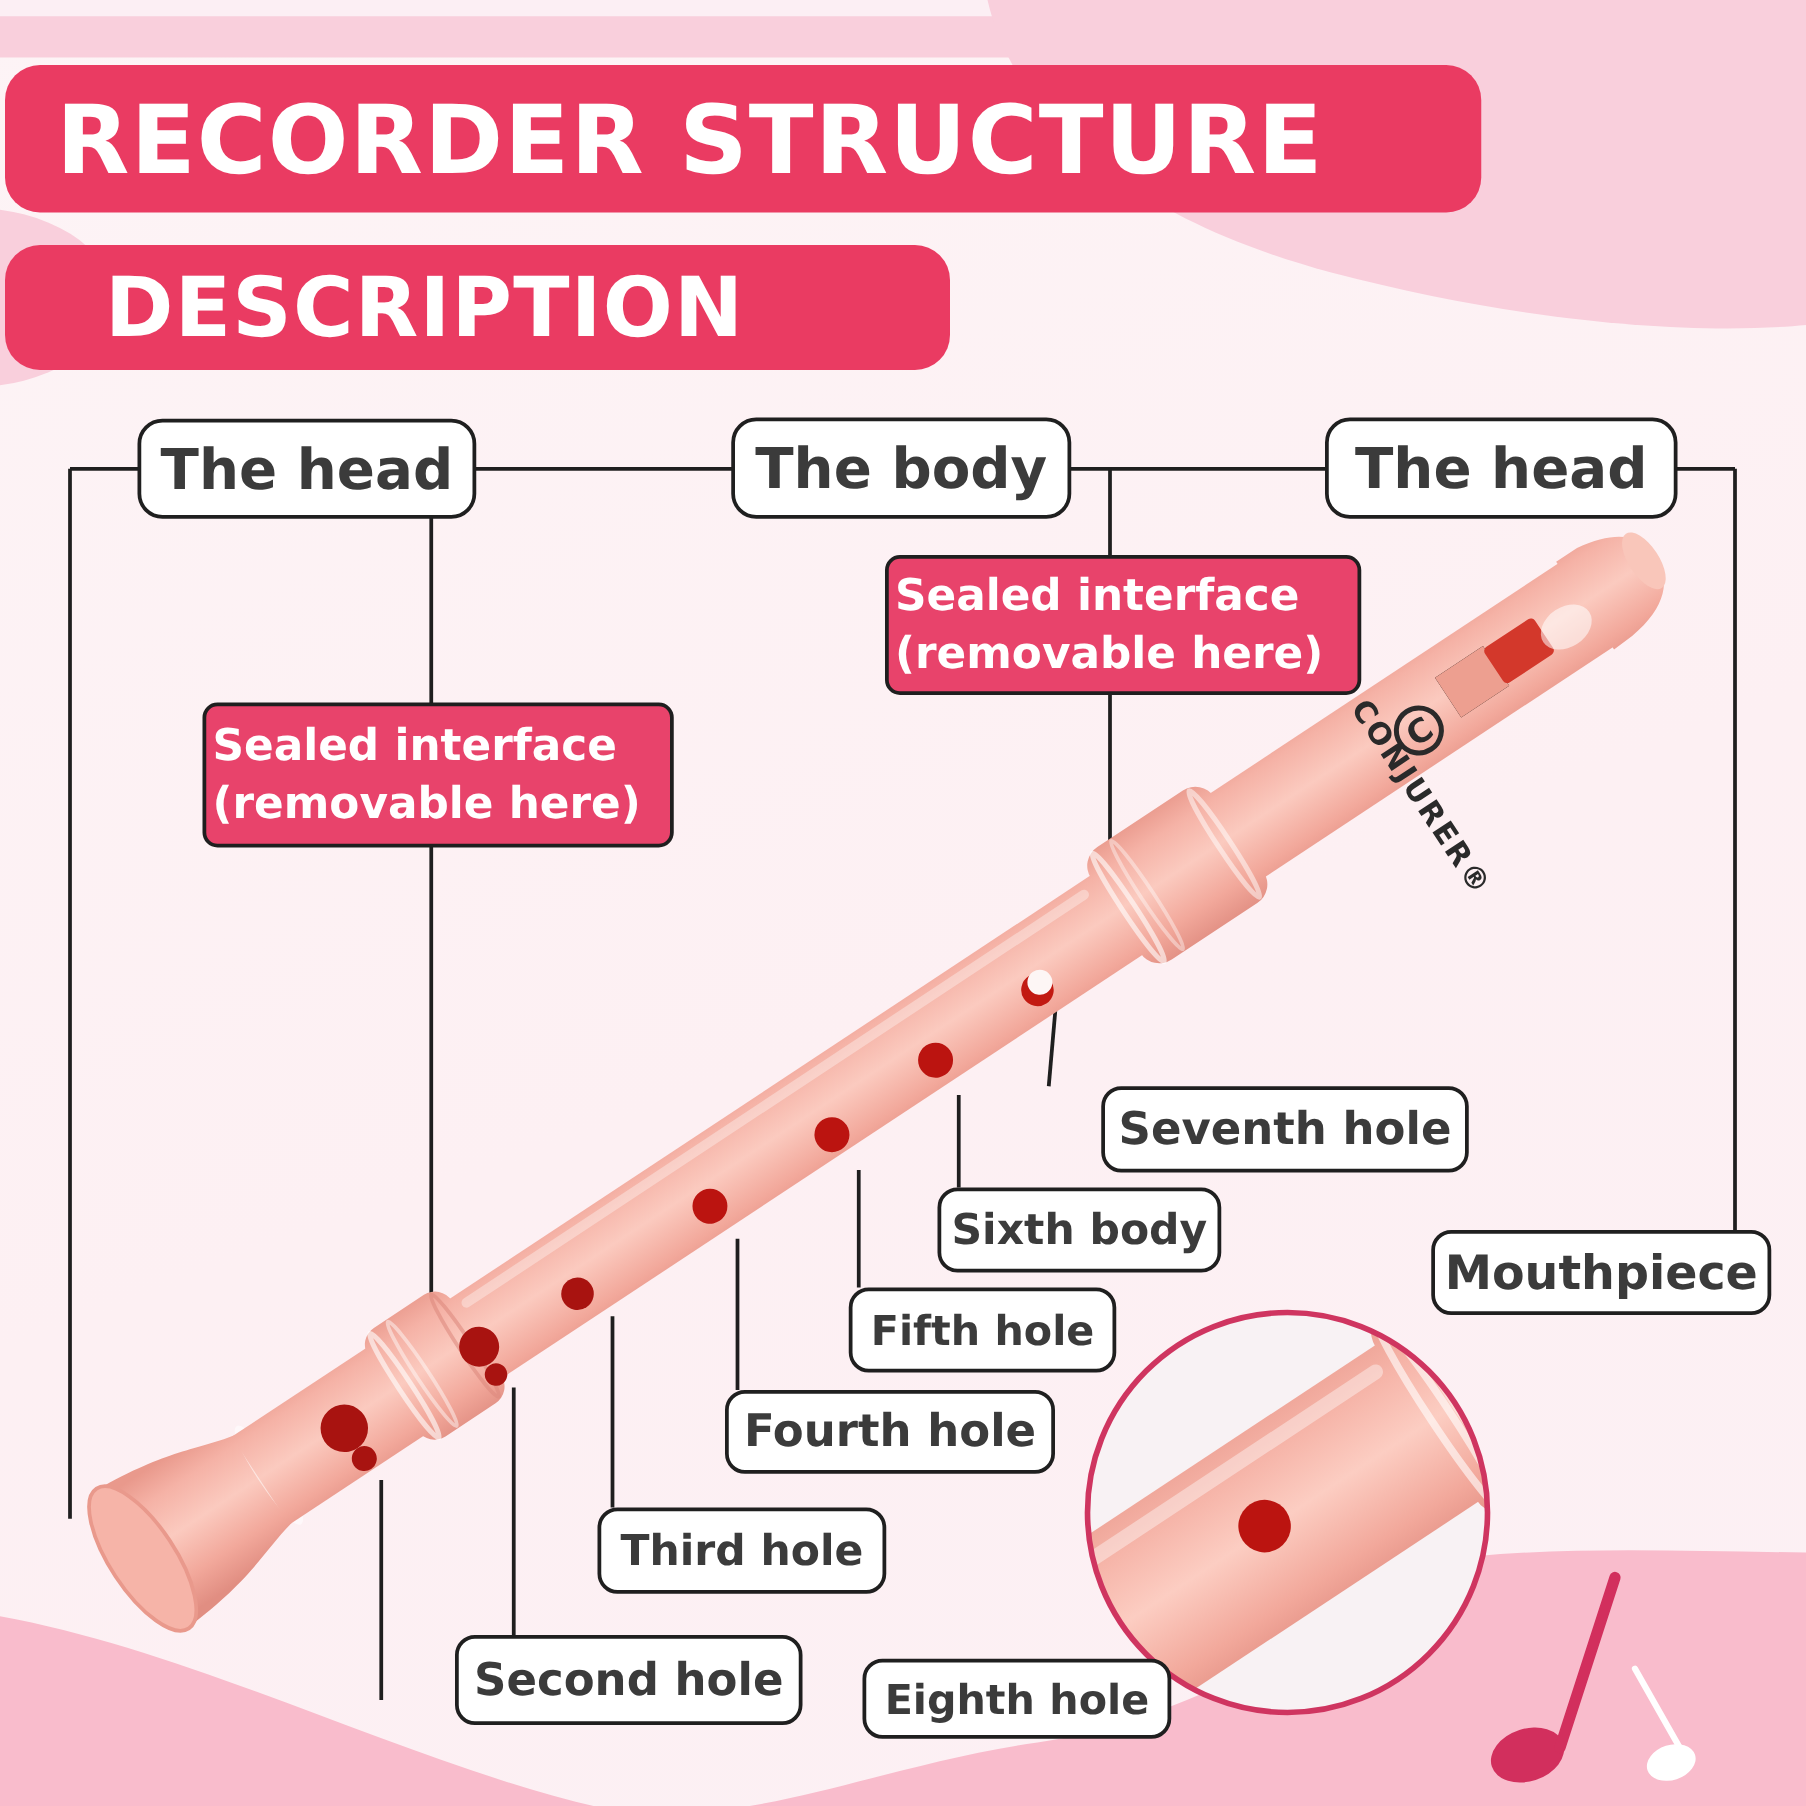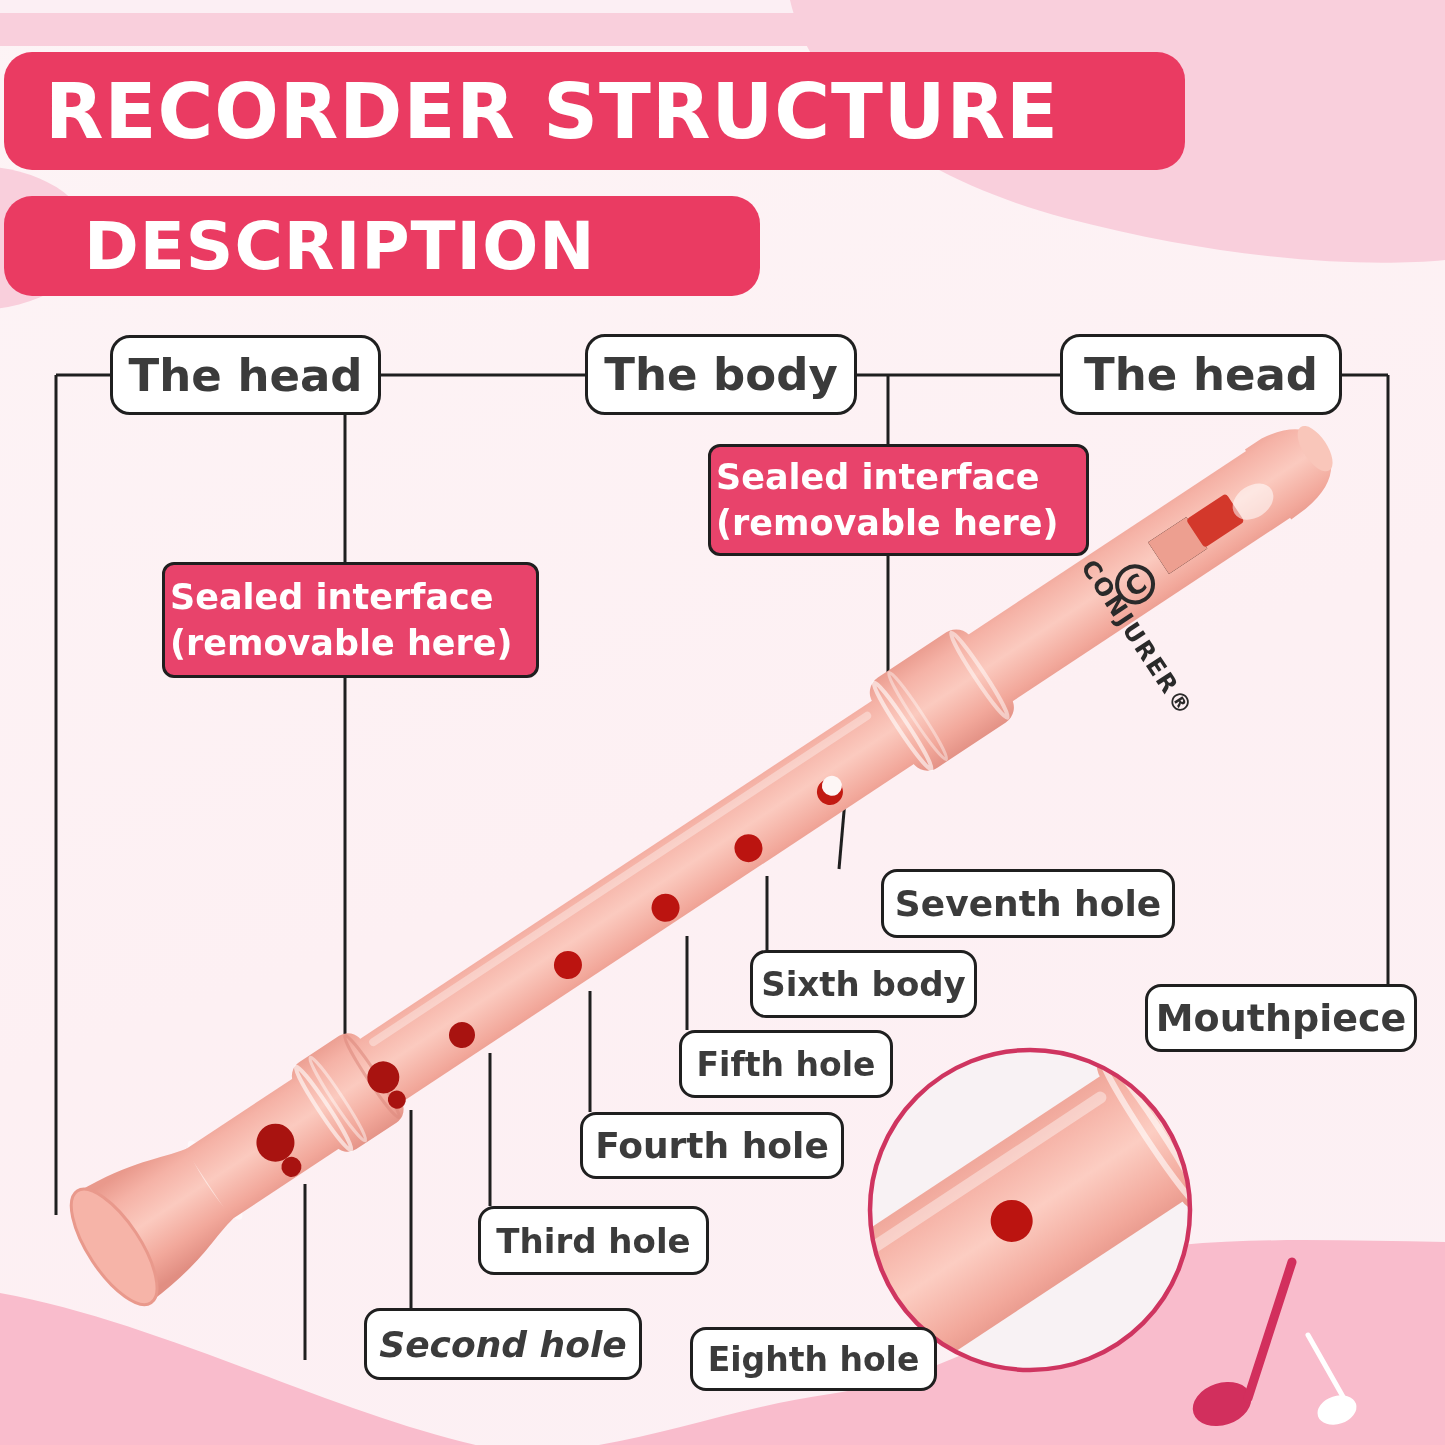--- a/index.html
+++ b/index.html
@@ -21,21 +21,21 @@
           color:#fff;font-weight:700;font-size:35px;line-height:1.32;display:flex;flex-direction:column;
           justify-content:center;padding-left:5px;z-index:3;}
   .sealed-body{left:708px;top:444px;width:370px;height:106px;}
   .sealed-tail{left:162px;top:562px;width:366px;height:110px;}
   .lbl{border-radius:16px;font-size:35px;}
   .lbl-seventh{left:837px;top:869px;width:288px;height:63px;font-size:36px;margin-left:44px;}
   .lbl-sixth{left:750px;top:950px;width:221px;height:62px;font-size:34px;}
   .lbl-fifth{left:679px;top:1030px;width:208px;height:62px;font-size:33px;}
   .lbl-fourth{left:580px;top:1112px;width:258px;height:61px;font-size:36px;}
   .lbl-third{left:478px;top:1206px;width:225px;height:63px;font-size:34px;}
-  .lbl-second{left:364px;top:1308px;width:272px;height:66px;font-size:36px;font-style:italic;}
+  .lbl-second{left:364px;top:1308px;width:272px;height:66px;font-size:36px;}
   .lbl-first{left:123px;top:1360px;width:207px;height:64px;font-size:32px;}
   .lbl-eighth{left:690px;top:1327px;width:241px;height:58px;font-size:33px;}
   .lbl-mouth{left:1145px;top:984px;width:266px;height:62px;font-size:38px;}
 </style>
 </head>
 <body>
 
 <div class="stage">
 
 <svg class="art" width="1445" height="1445" viewBox="0 0 1445 1445">

